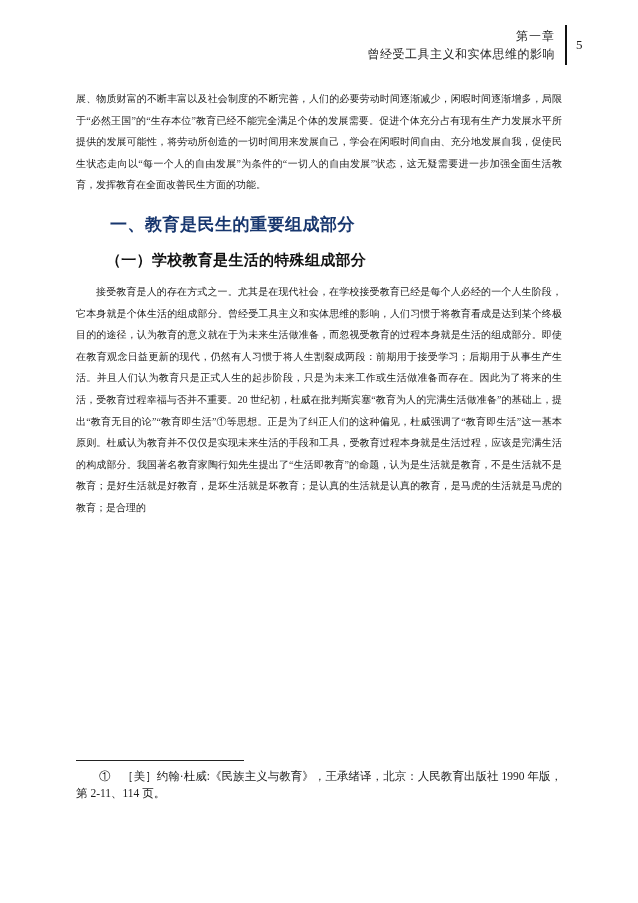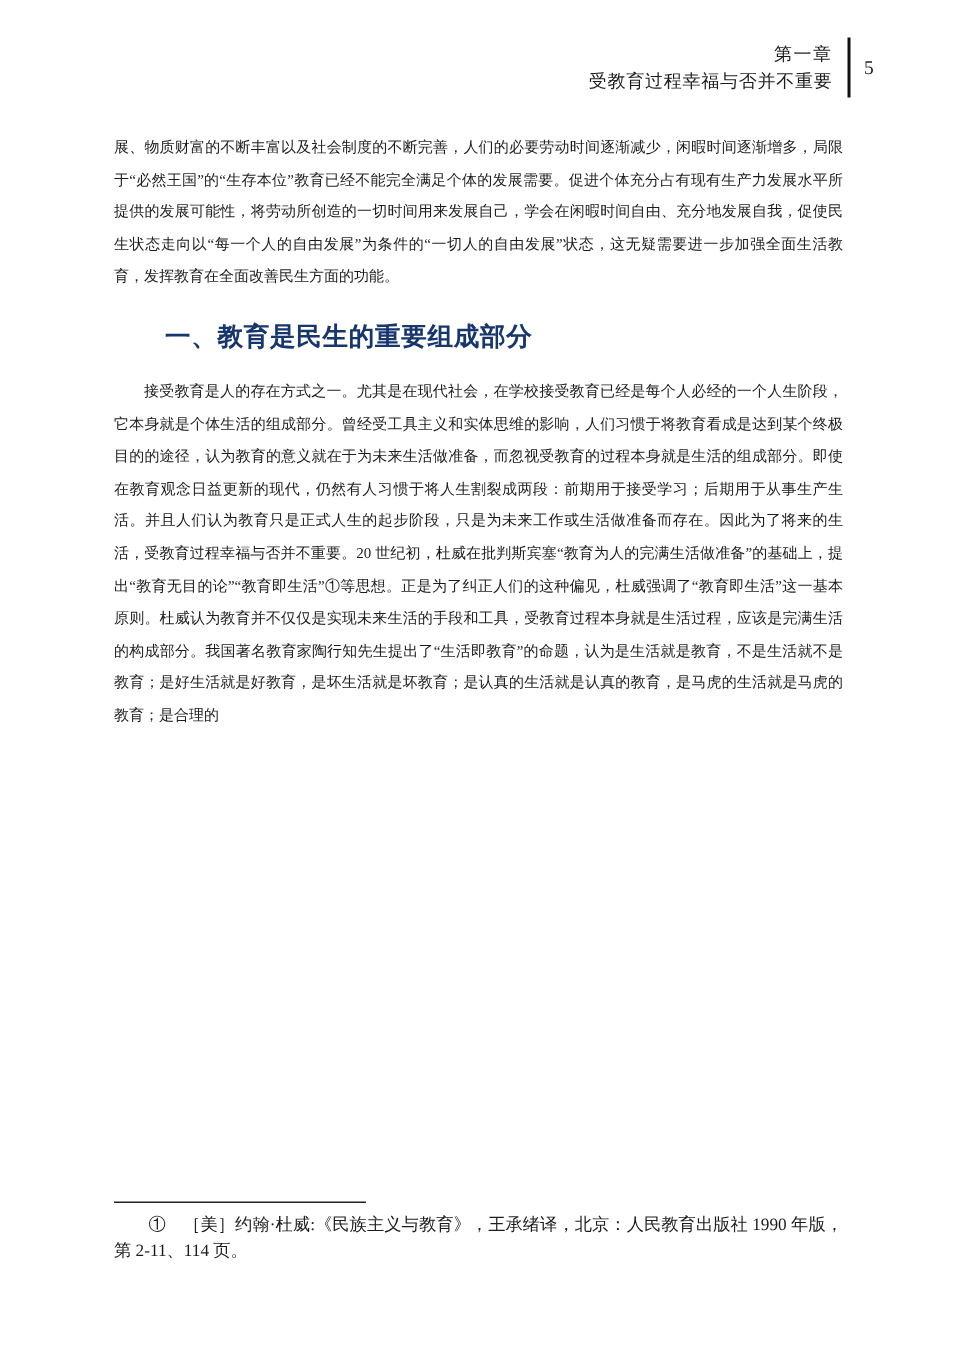--- a/index.html
+++ b/index.html
@@ -75,21 +75,21 @@
     font-size: 15px;
     font-weight: bold;
     color: #111;
     letter-spacing: 0.3px;
   }
 
   
   .footnote-area {
     position: absolute;
     left: 76px; right: 76px;
-    top: 801px;
+    top: 760px;
   }
   .footnote-rule {
     width: 168px; height: 1px;
     background: #222;
     margin-bottom: 7px;
   }
   .footnote {
     margin: 0;
     font-size: 11.5px;
     line-height: 17px;
@@ -99,32 +99,33 @@
   }
 </style>
 </head>
 <body>
 
 <div class="page">
 
   <div class="header">
     <div class="header-text">
       <div class="chapter">第一章</div>
-      <div class="chapter-title">受教育过程幸福与否并不重要</div>
+      <div class="chapter-title">曾经受工具主义和实体思维的影响</div>
     </div>
     <div class="header-bar"></div>
     <div class="page-number">5</div>
   </div>
 
   <div class="body-text">
     <p class="para no-indent">展、物质财富的不断丰富以及社会制度的不断完善，人们的必要劳动时间逐渐减少，闲暇时间逐渐增多，局限于“必然王国”的“生存本位”教育已经不能完全满足个体的发展需要。促进个体充分占有现有生产力发展水平所提供的发展可能性，将劳动所创造的一切时间用来发展自己，学会在闲暇时间自由、充分地发展自我，促使民生状态走向以“每一个人的自由发展”为条件的“一切人的自由发展”状态，这无疑需要进一步加强全面生活教育，发挥教育在全面改善民生方面的功能。</p>
 
     <h2 class="section-heading">一、教育是民生的重要组成部分</h2>
 
 
+    <h3 class="subsection-heading">（一）学校教育是生活的特殊组成部分</h3>
 
     <p class="para">接受教育是人的存在方式之一。尤其是在现代社会，在学校接受教育已经是每个人必经的一个人生阶段，它本身就是个体生活的组成部分。曾经受工具主义和实体思维的影响，人们习惯于将教育看成是达到某个终极目的的途径，认为教育的意义就在于为未来生活做准备，而忽视受教育的过程本身就是生活的组成部分。即使在教育观念日益更新的现代，仍然有人习惯于将人生割裂成两段：前期用于接受学习；后期用于从事生产生活。并且人们认为教育只是正式人生的起步阶段，只是为未来工作或生活做准备而存在。因此为了将来的生活，受教育过程幸福与否并不重要。20 世纪初，杜威在批判斯宾塞“教育为人的完满生活做准备”的基础上，提出“教育无目的论”“教育即生活”①等思想。正是为了纠正人们的这种偏见，杜威强调了“教育即生活”这一基本原则。杜威认为教育并不仅仅是实现未来生活的手段和工具，受教育过程本身就是生活过程，应该是完满生活的构成部分。我国著名教育家陶行知先生提出了“生活即教育”的命题，认为是生活就是教育，不是生活就不是教育；是好生活就是好教育，是坏生活就是坏教育；是认真的生活就是认真的教育，是马虎的生活就是马虎的教育；是合理的</p>
   </div>
 
   <div class="footnote-area">
     <div class="footnote-rule"></div>
     <p class="footnote">①　［美］约翰·杜威:《民族主义与教育》，王承绪译，北京：人民教育出版社 1990 年版，第 2-11、114 页。</p>
   </div>
 
 </div>

